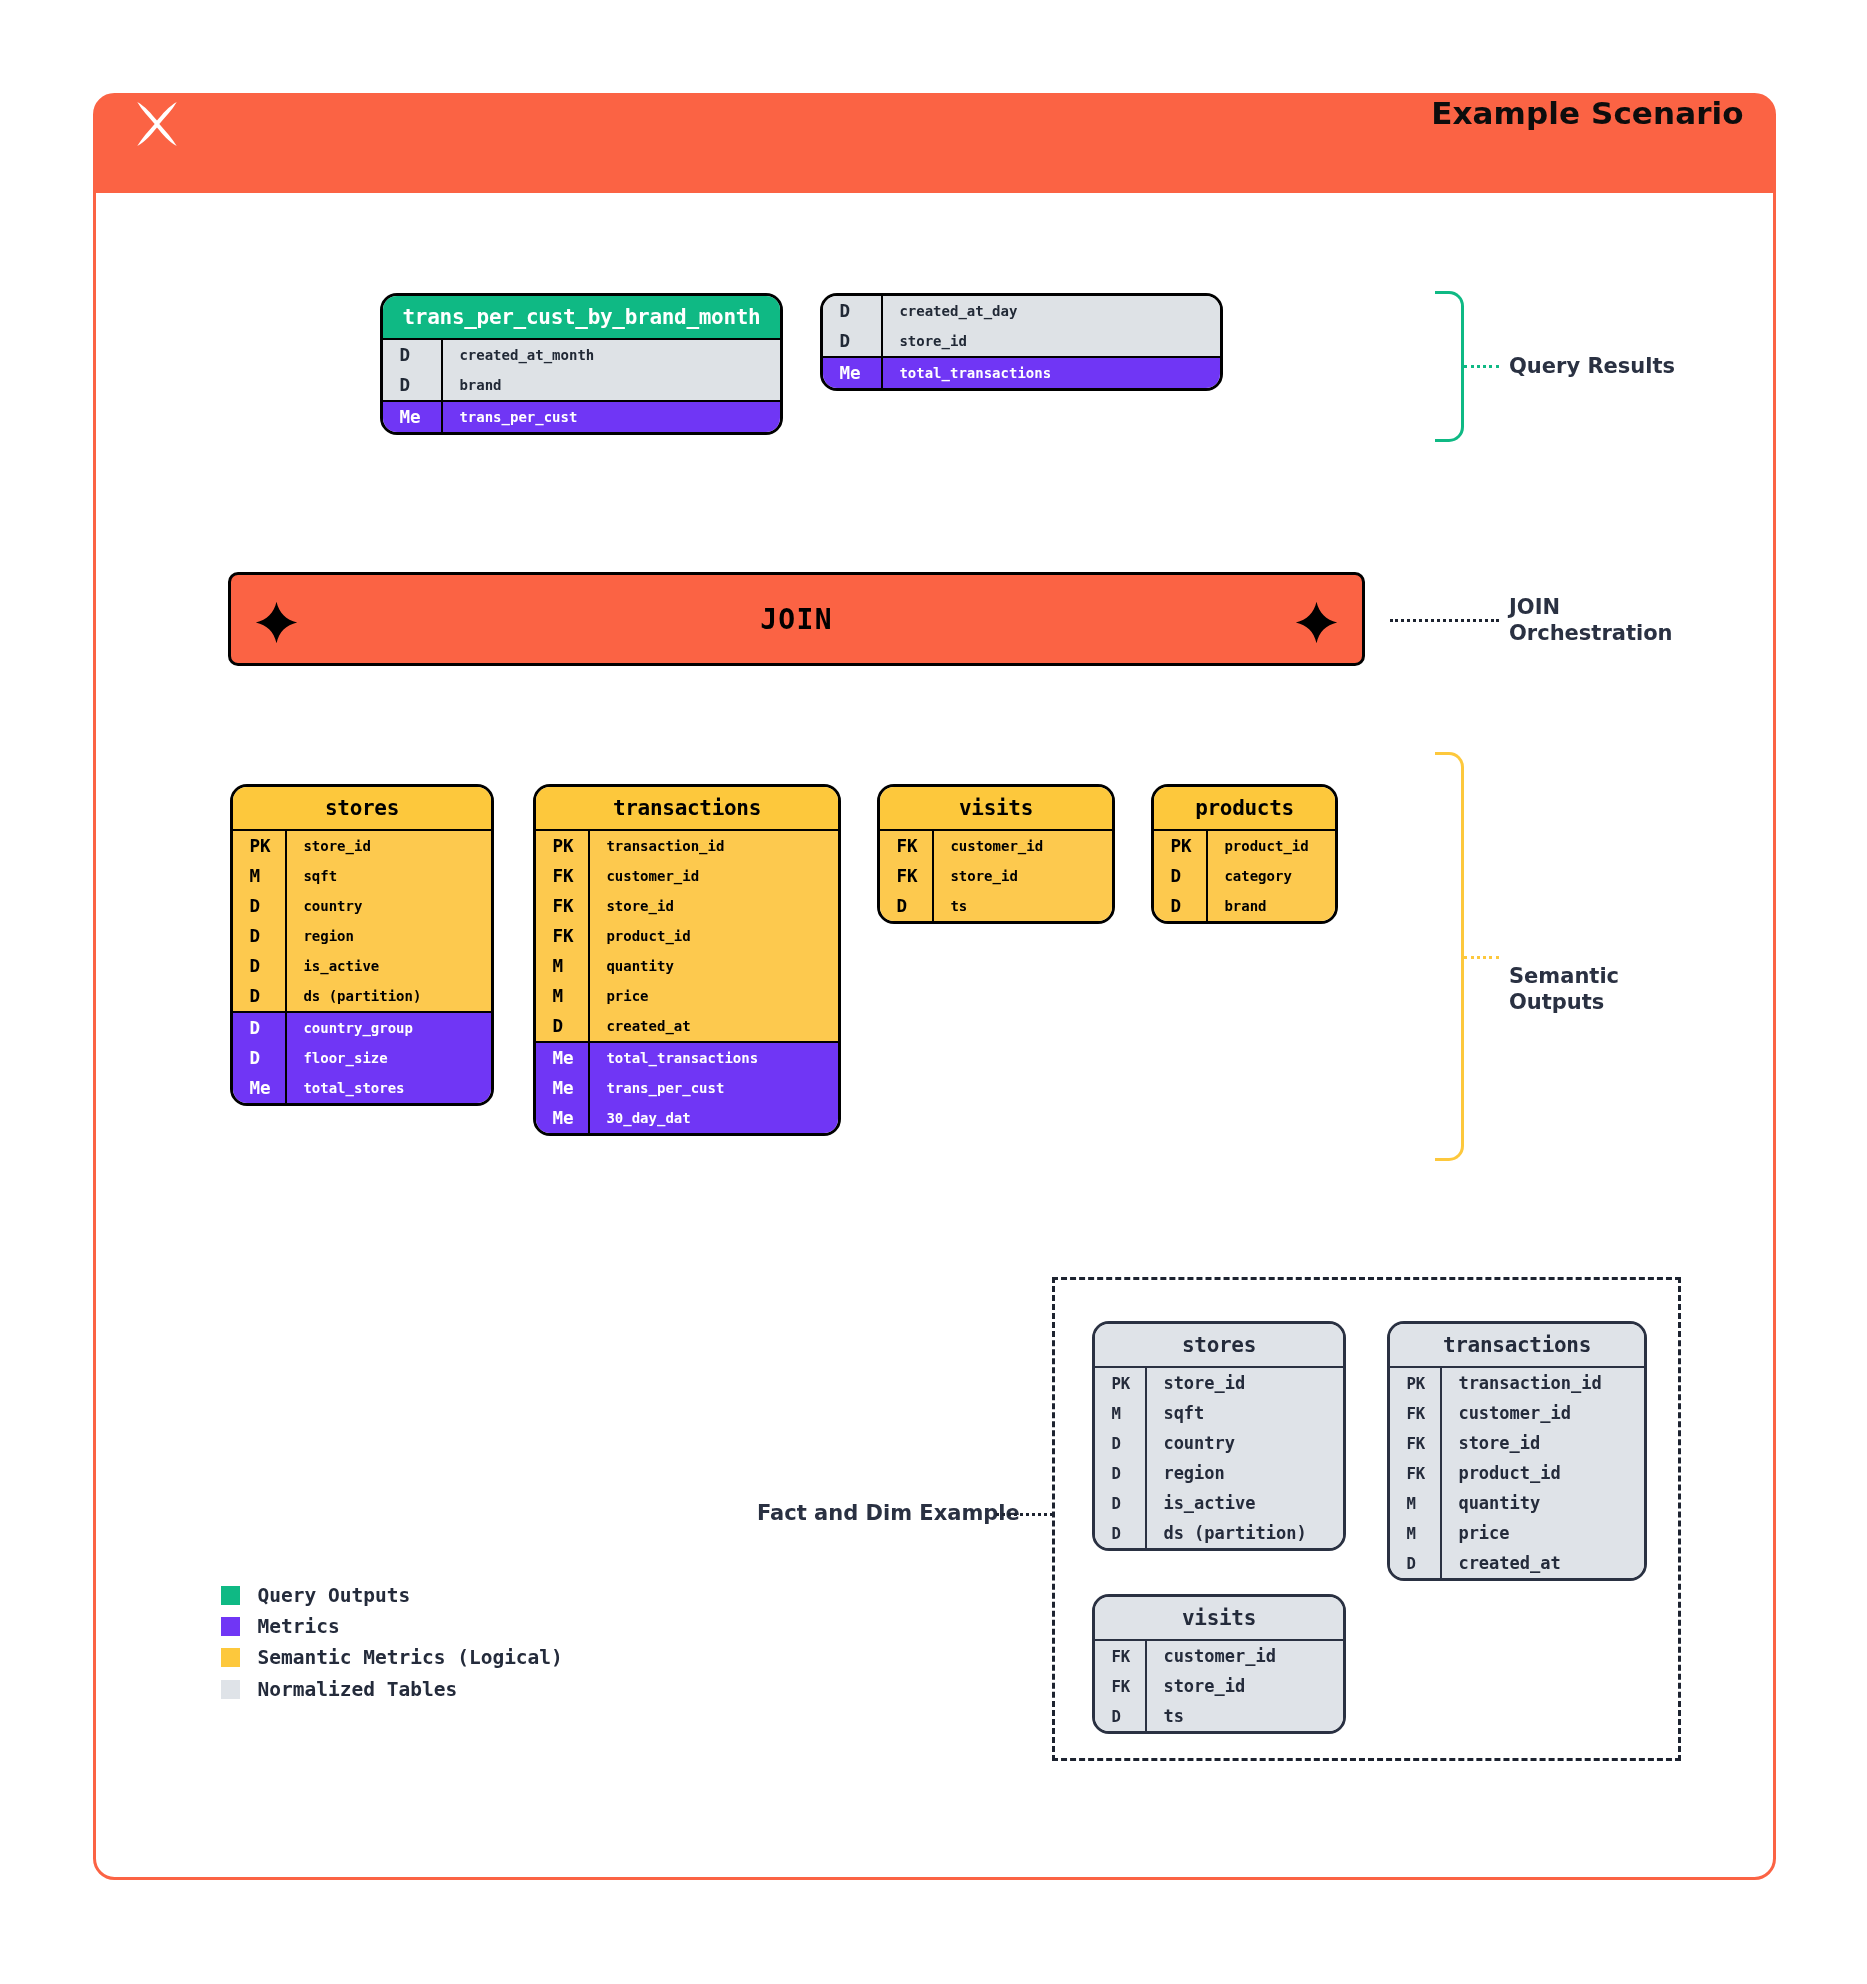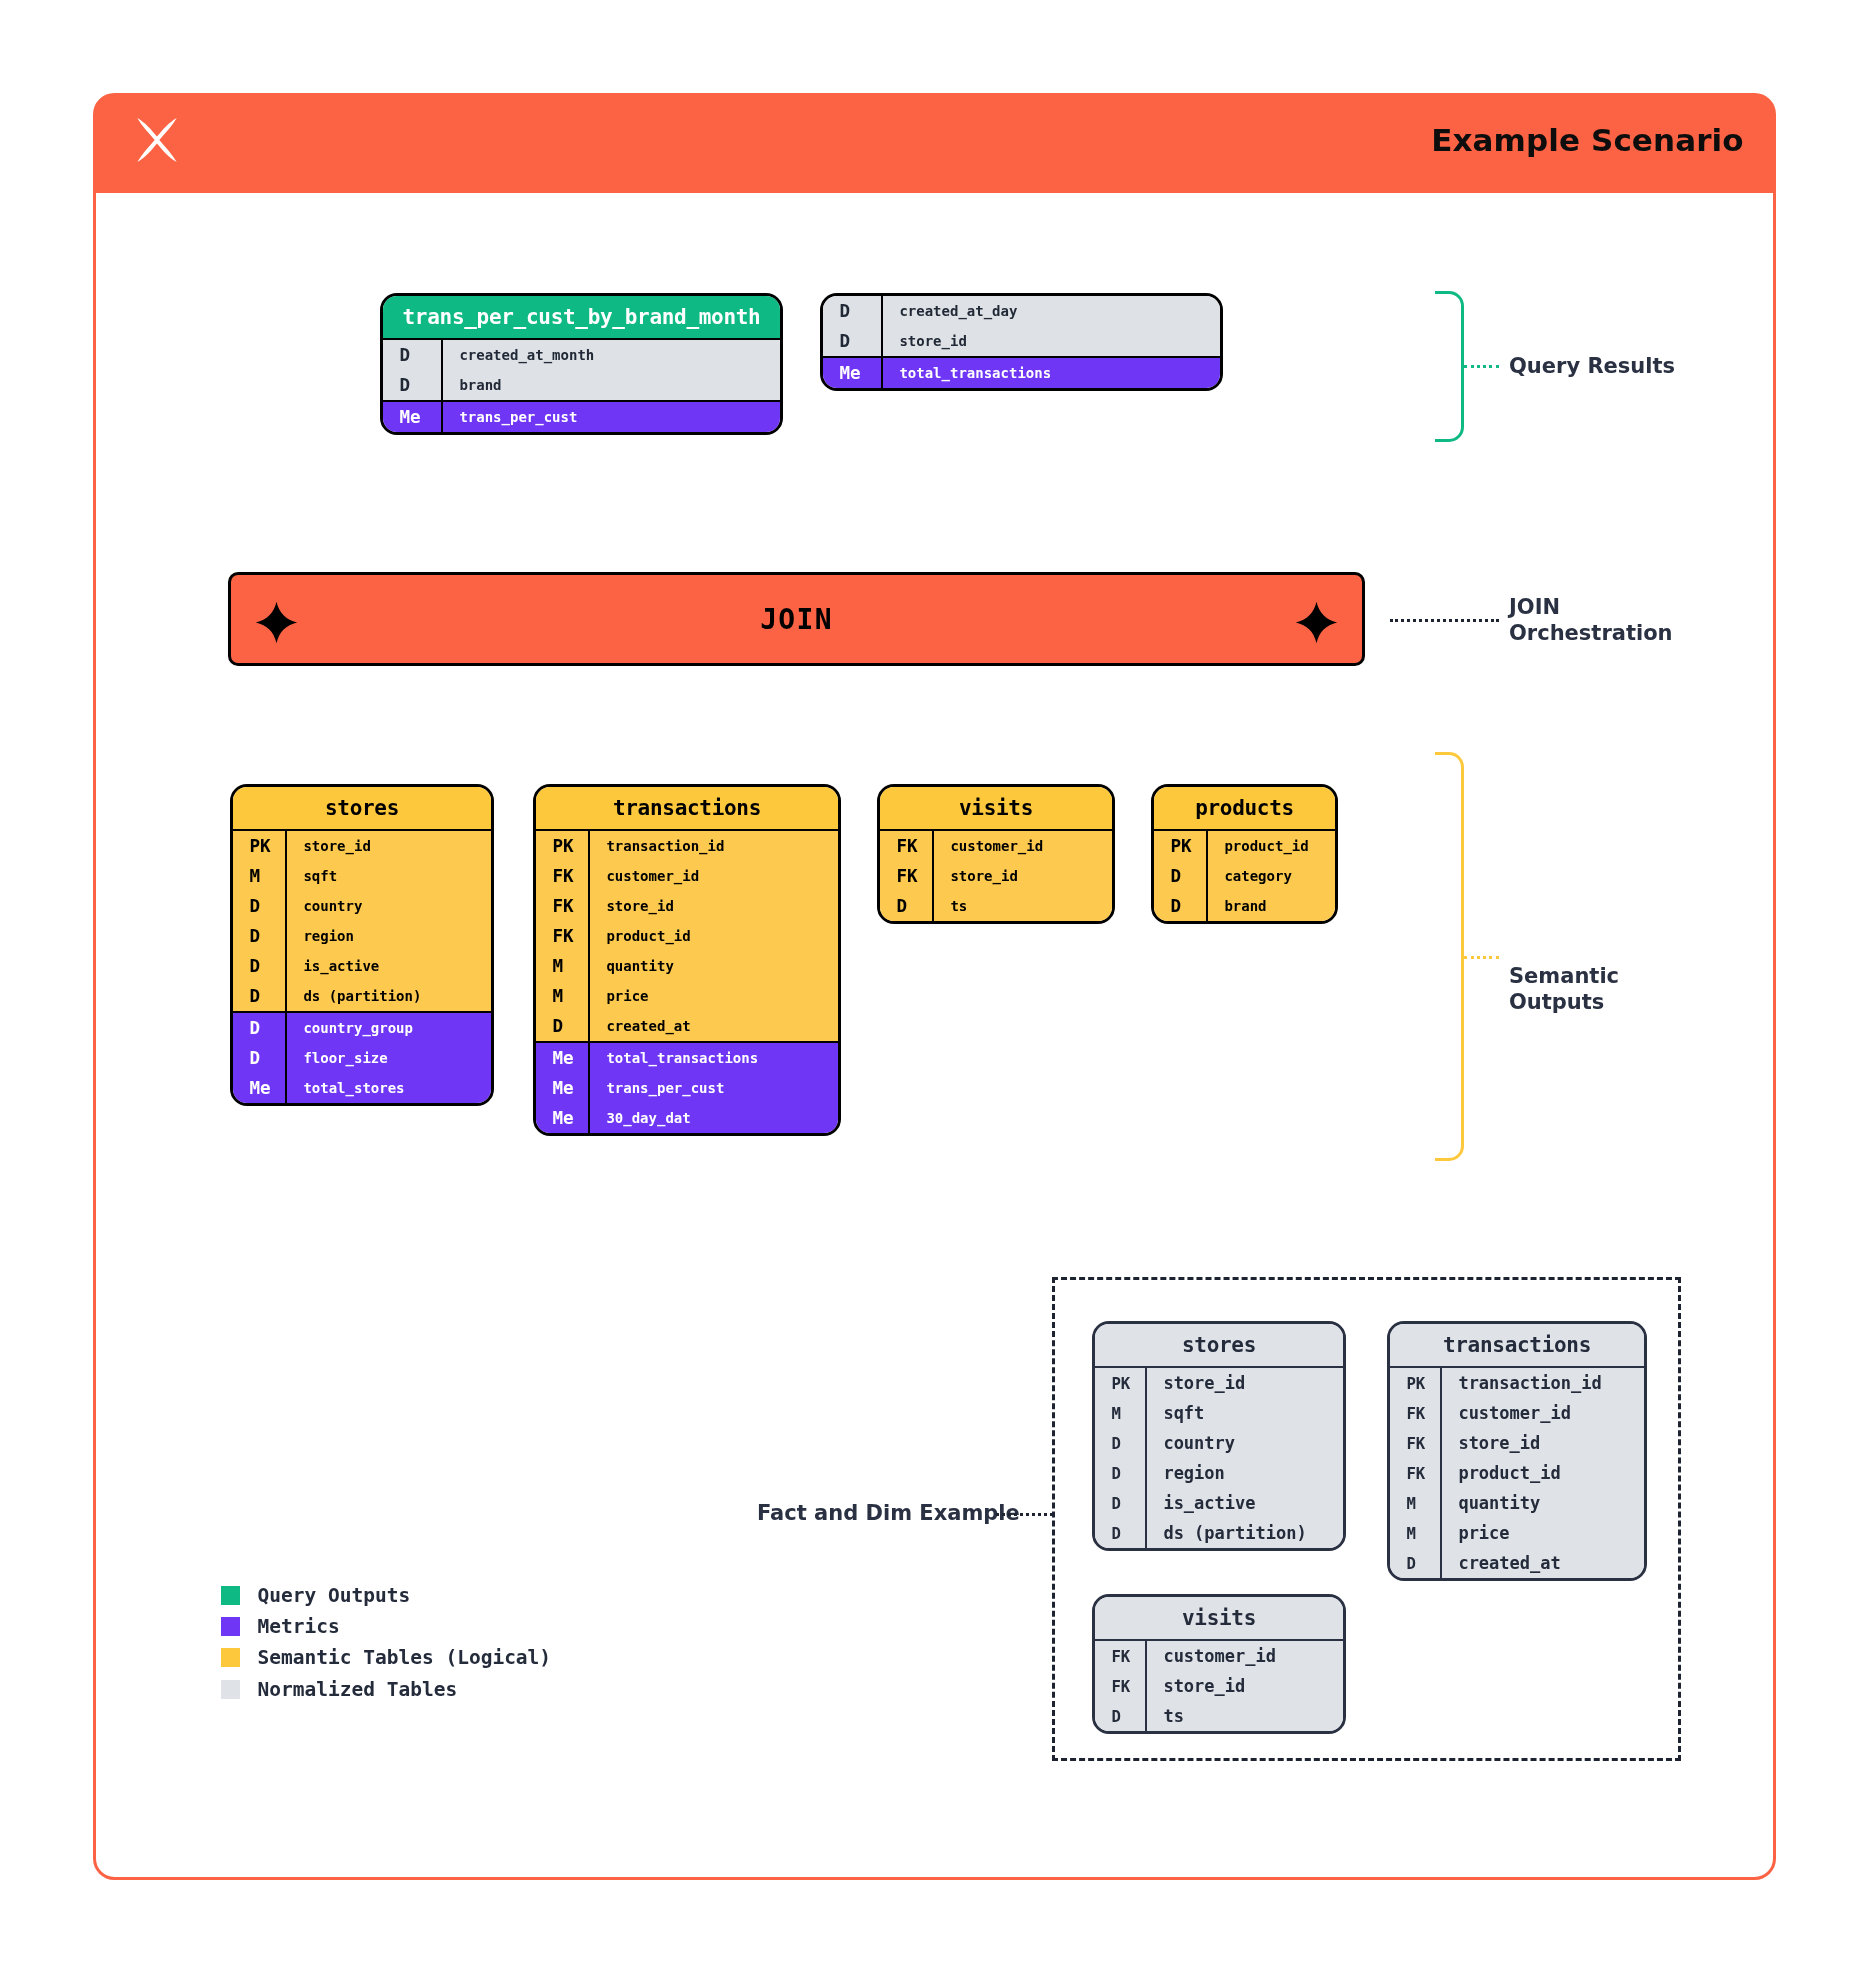--- a/index.html
+++ b/index.html
@@ -18,21 +18,21 @@
     width: 1683px; height: 1787px;
     border: 3.1px solid #FB6344;
     border-radius: 21.4px;
     background: #ffffff;
   }
   .card-header {
     position: absolute; left: -0.6px; top: -0.6px;
     width: calc(100% + 1.3px); height: 98px;
     background: #FB6344;
     border-radius: 20px 20px 0 0;
-    display: flex; align-items: center; justify-content: space-between;
+    display: flex; justify-content: space-between;
     padding: 0 30px 8px 33px;
   }
   .logo { width: 58px; height: 58px; display:block; }
   .card-title {
     color: #0d0d0d;
     font-size: 31px;
     font-weight: bold;
     letter-spacing: 0.1px;
     font-family: "DejaVu Sans", sans-serif;
   }
@@ -504,21 +504,21 @@
     <div class="legend-row">
       <span class="swatch" style="background:#0FB984"></span>
       <span class="legend-text">Query Outputs</span>
     </div>
     <div class="legend-row">
       <span class="swatch" style="background:#7036F5"></span>
       <span class="legend-text">Metrics</span>
     </div>
     <div class="legend-row">
       <span class="swatch" style="background:#FDC83C"></span>
-      <span class="legend-text">Semantic Tables (Logical)</span>
+      <span class="legend-text">Semantic Metrics (Logical)</span>
     </div>
     <div class="legend-row">
       <span class="swatch" style="background:#DFE3E8"></span>
       <span class="legend-text">Normalized Tables</span>
     </div>
   </div>
 
 </div>
 
 

